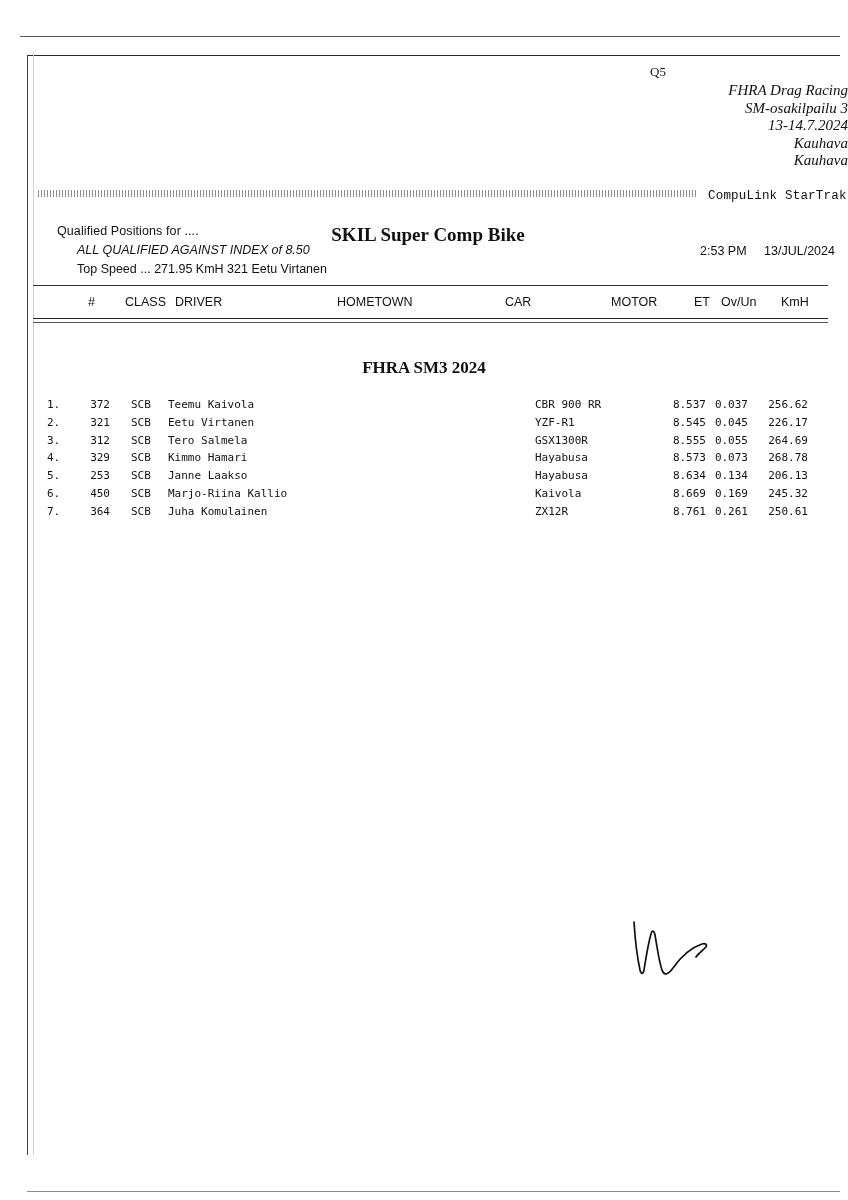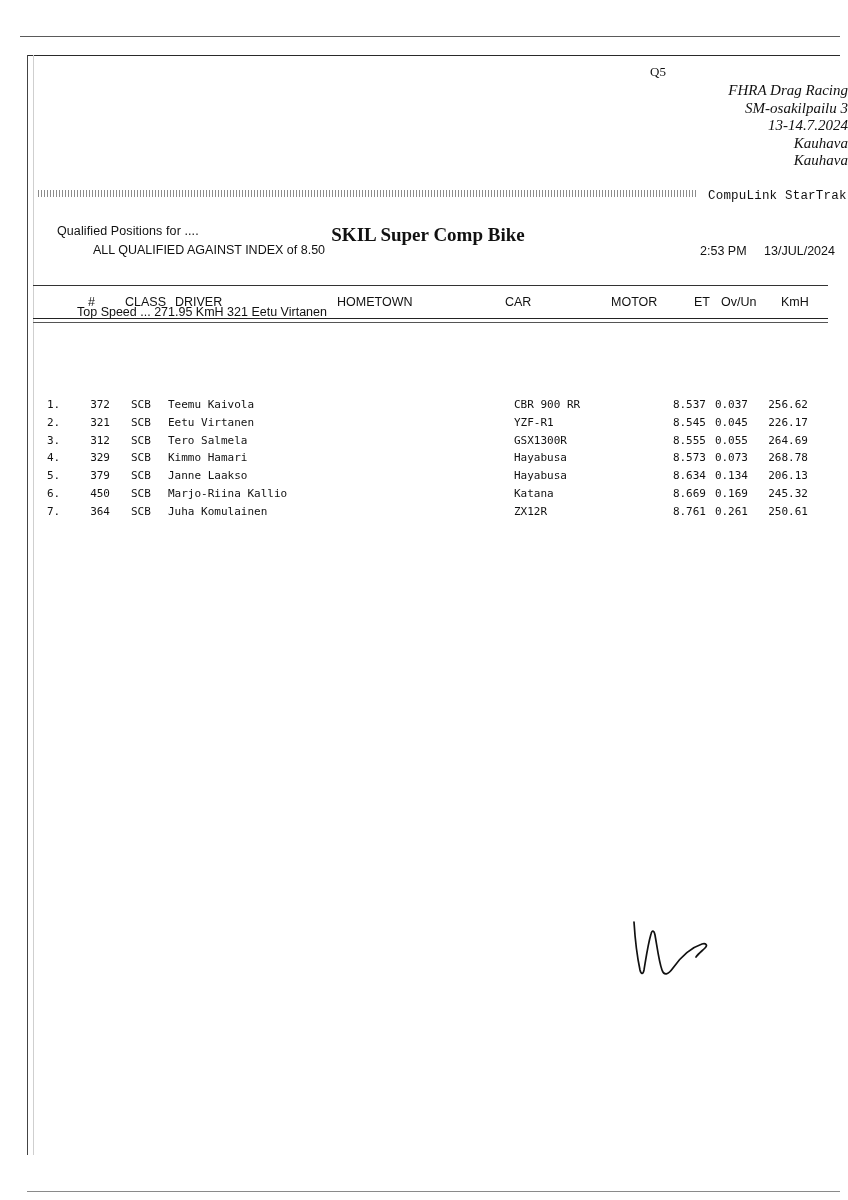--- a/index.html
+++ b/index.html
@@ -93,22 +93,22 @@
   }
 
   .qual-block {
     position: absolute;
     top: 222px;
     left: 57px;
     font-size: 12.5px;
     line-height: 19px;
   }
   .qual-block .l1 { letter-spacing: .1px; }
-  .qual-block .l2 { margin-left: 36px; }
-  .qual-block .l3 { margin-left: 20px; margin-top: 43px; }
+  .qual-block .l2 { margin-left: 20px; font-style: italic; }
+  .qual-block .l3 { margin-left: 20px; }
 
   .class-title {
     position: absolute;
     top: 224px;
     left: 0; right: 0;
     text-align: center;
     font-family: "Liberation Serif", serif;
     font-weight: bold;
     font-size: 19px;
     padding-left: 8px;
@@ -171,21 +171,21 @@
   .row {
     position: relative;
     height: 17.8px;
   }
   .row span { position: absolute; white-space: pre; }
   .c-pos   { left: 47px; }
   .c-num   { left: 80px; width: 30px; text-align: right; }
   .c-class { left: 131px; }
   .c-driver{ left: 168px; }
   .c-home  { left: 336px; }
-  .c-car   { left: 514px; }
+  .c-car   { left: 535px; }
   .c-motor { left: 612px; }
   .c-et    { left: 672px; width: 34px; text-align: right; }
   .c-ovun  { left: 714px; width: 34px; text-align: right; }
   .c-kmh   { left: 768px; width: 40px; text-align: right; }
 
   .signature {
     position: absolute;
     left: 628px;
     top: 918px;
     width: 90px;
@@ -238,20 +238,21 @@
     <span style="left:337px;">HOMETOWN</span>
     <span style="left:505px;">CAR</span>
     <span style="left:611px;text-align:center;">MOTOR</span>
     <span style="left:694px;">ET</span>
     <span style="left:721px;">Ov/Un</span>
     <span style="left:781px;">KmH</span>
   </div>
   <div class="hdr-rule-b"></div>
   <div class="hdr-rule-c"></div>
 
+  <div class="section-title">FHRA SM3 2024</div>
 
   <div class="rows" id="rows">
       <div class="row">
         <span class="c-pos">1.</span>
         <span class="c-num">372</span>
         <span class="c-class">SCB</span>
         <span class="c-driver">Teemu Kaivola</span>
         <span class="c-home"></span>
         <span class="c-car">CBR 900 RR</span>
         <span class="c-motor"></span>
@@ -290,37 +291,37 @@
         <span class="c-driver">Kimmo Hamari</span>
         <span class="c-home"></span>
         <span class="c-car">Hayabusa</span>
         <span class="c-motor"></span>
         <span class="c-et">8.573</span>
         <span class="c-ovun">0.073</span>
         <span class="c-kmh">268.78</span>
       </div>
       <div class="row">
         <span class="c-pos">5.</span>
-        <span class="c-num">379</span>
+        <span class="c-num">253</span>
         <span class="c-class">SCB</span>
         <span class="c-driver">Janne Laakso</span>
         <span class="c-home"></span>
         <span class="c-car">Hayabusa</span>
         <span class="c-motor"></span>
         <span class="c-et">8.634</span>
         <span class="c-ovun">0.134</span>
         <span class="c-kmh">206.13</span>
       </div>
       <div class="row">
         <span class="c-pos">6.</span>
         <span class="c-num">450</span>
         <span class="c-class">SCB</span>
         <span class="c-driver">Marjo-Riina Kallio</span>
         <span class="c-home"></span>
-        <span class="c-car">Katana</span>
+        <span class="c-car">Kaivola</span>
         <span class="c-motor"></span>
         <span class="c-et">8.669</span>
         <span class="c-ovun">0.169</span>
         <span class="c-kmh">245.32</span>
       </div>
       <div class="row">
         <span class="c-pos">7.</span>
         <span class="c-num">364</span>
         <span class="c-class">SCB</span>
         <span class="c-driver">Juha Komulainen</span>

